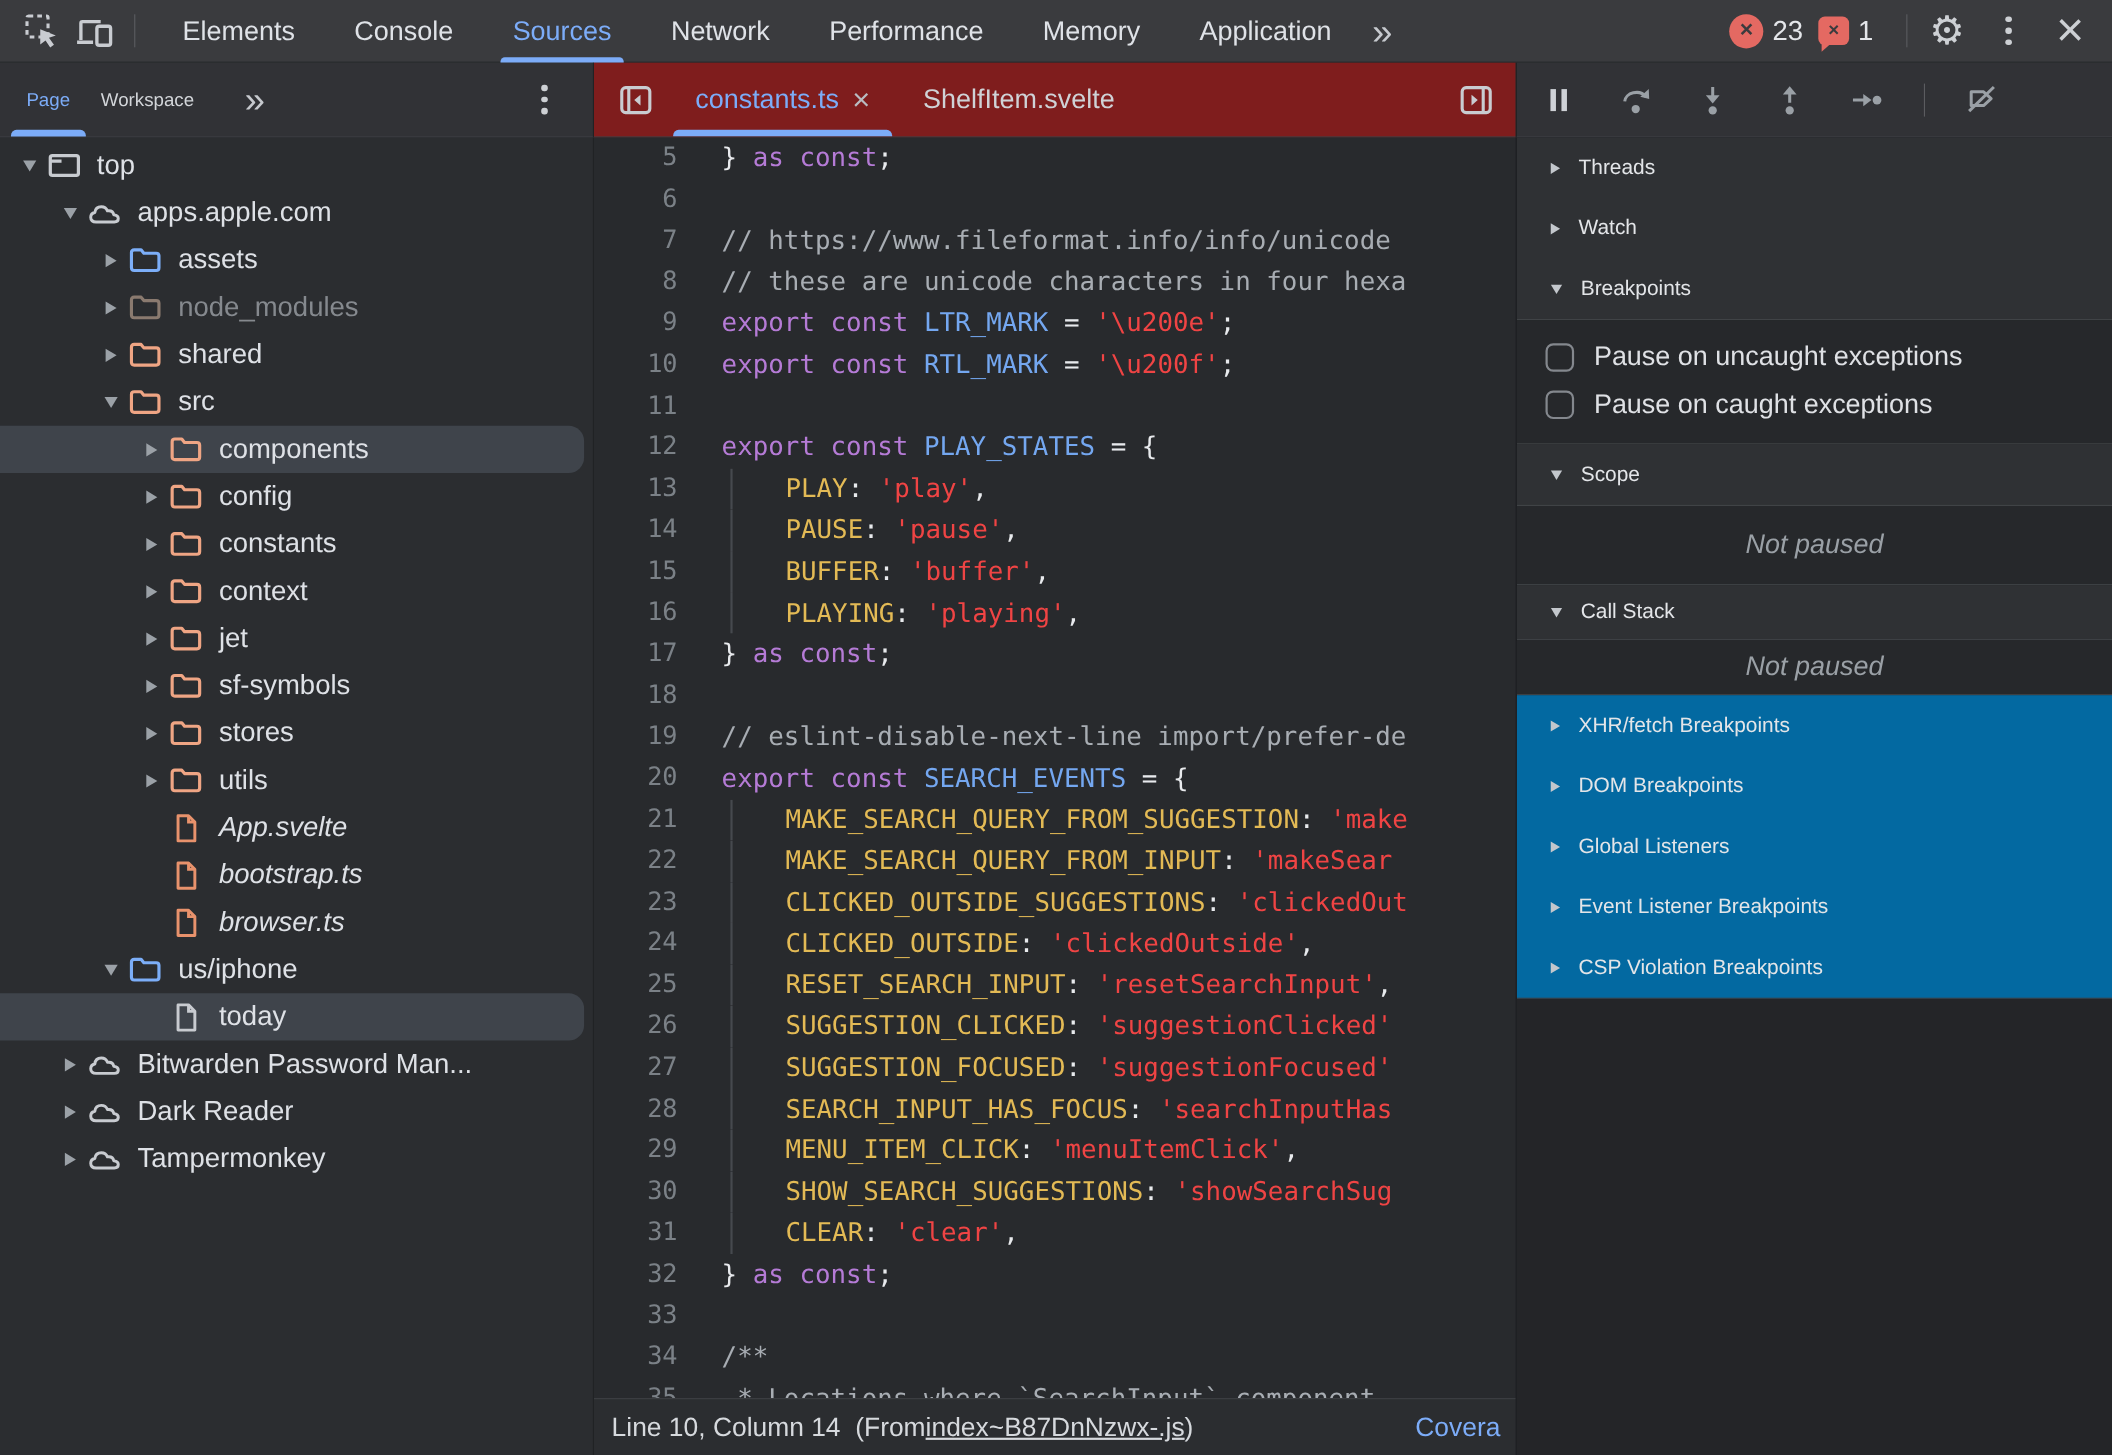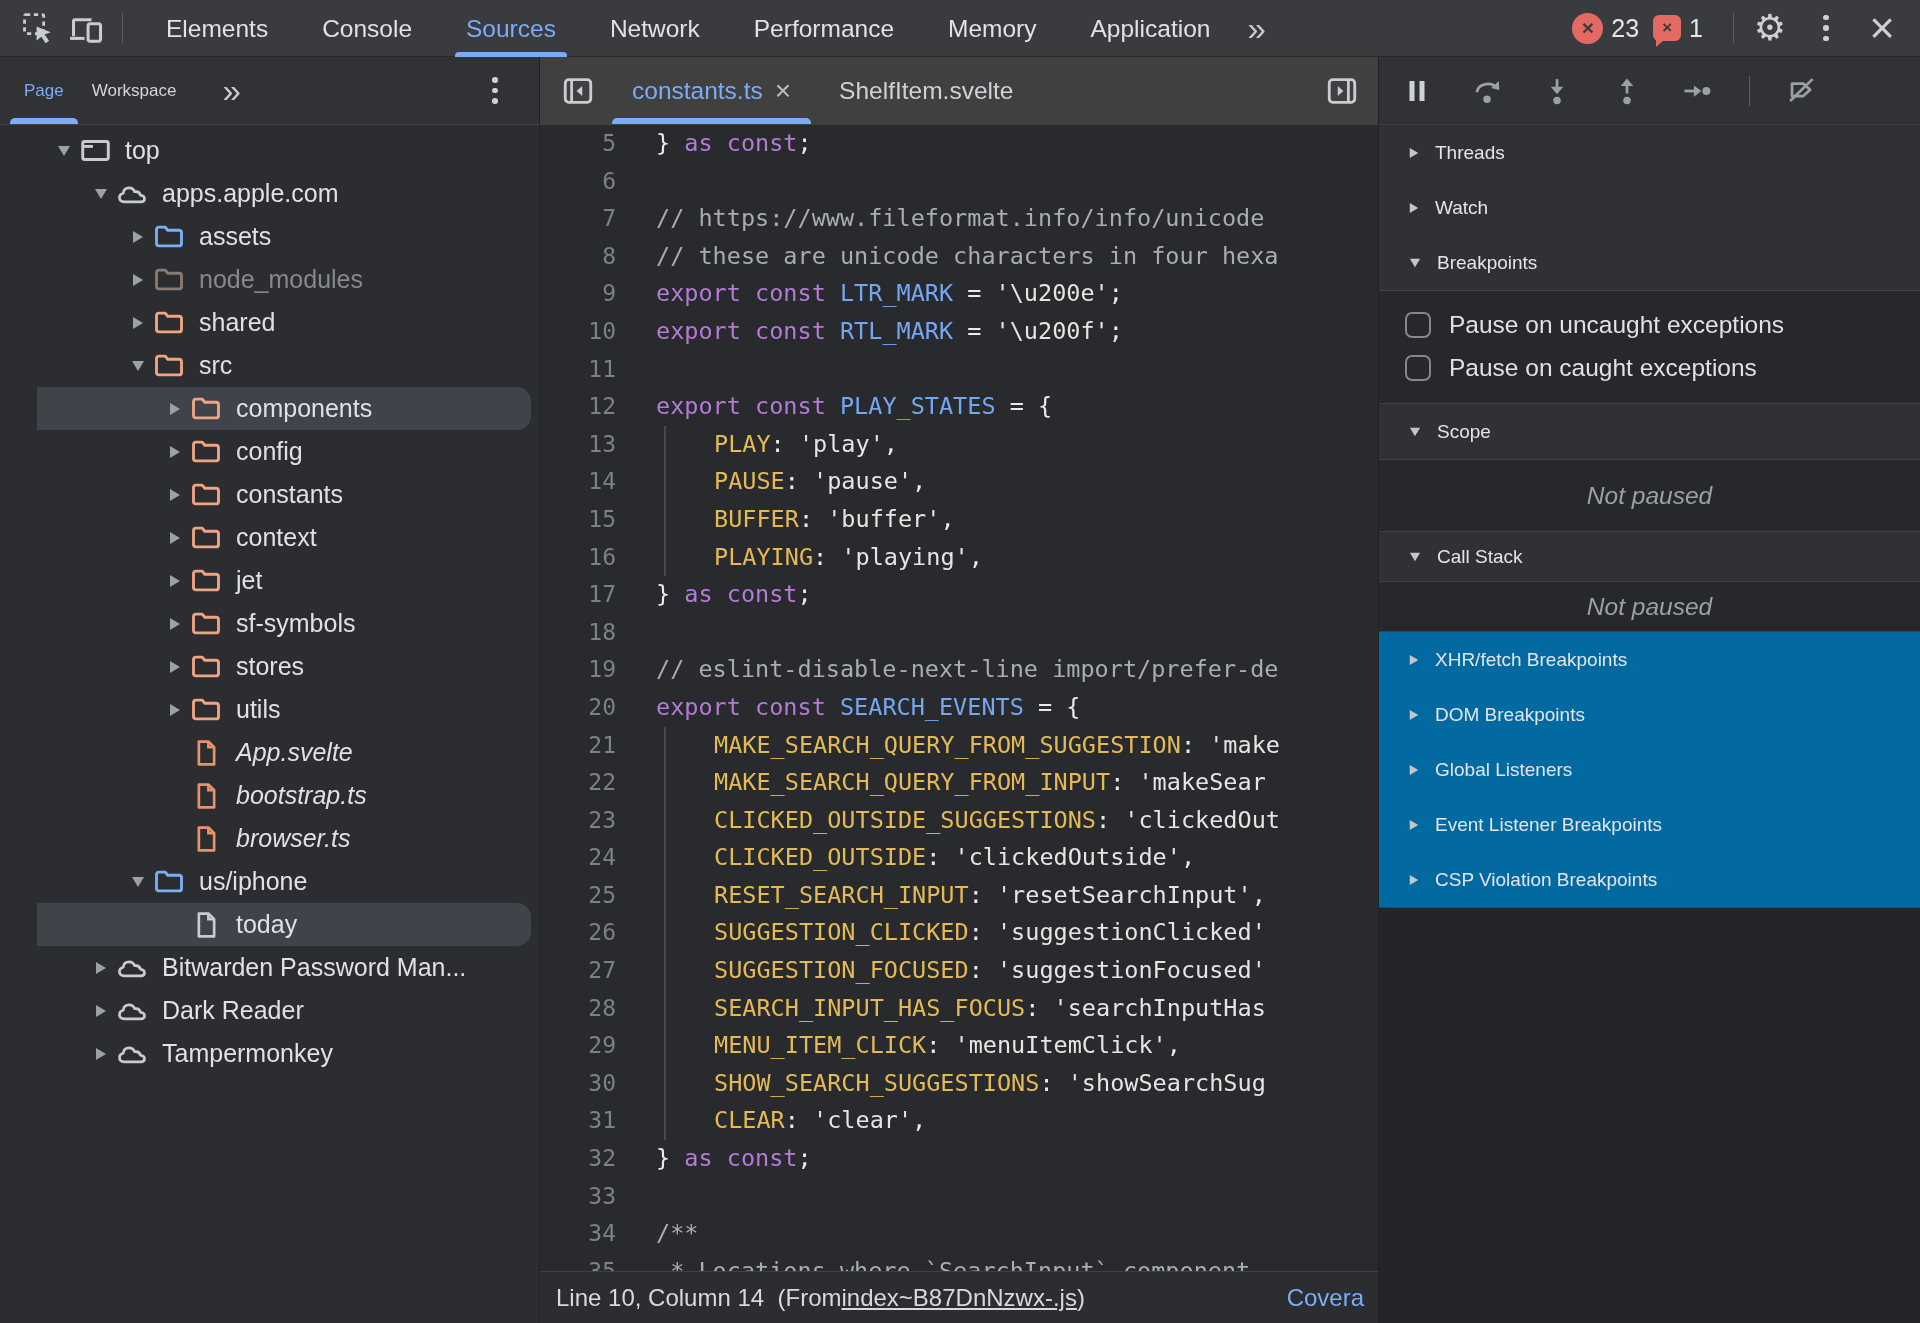--- a/index.html
+++ b/index.html
@@ -29,54 +29,54 @@
   .x-close{font-size:44px;color:#cdd0d4;line-height:1;font-weight:300;}
   .gear{font-size:36px;color:#cdd0d4;line-height:1;}
 
   
   #nav-header{left:0;top:57px;width:540px;height:68px;background:#313236;border-bottom:1px solid #3e4044;
               border-right:1px solid #202224;display:flex;align-items:center;box-sizing:border-box;padding-left:10px;}
   .nav-tab{height:100%;display:flex;align-items:center;padding:0 14px;font-size:17px;color:#d3d6da;position:relative;flex:none;}
   .nav-tab.active{color:#7cacf8;}
   .nav-tab.active::after{content:"";position:absolute;left:0;right:0;bottom:0;height:6px;background:#7cacf8;border-radius:5px 5px 0 0;}
 
-  #editor-header{left:540px;top:57px;width:838px;height:68px;background:#404040;border-bottom:1px solid #3e4044;
+  #editor-header{left:540px;top:57px;width:838px;height:68px;background:#7f1d1d;border-bottom:1px solid #3e4044;
                  display:flex;align-items:center;box-sizing:border-box;overflow:hidden;}
   .ed-tab{height:100%;display:flex;align-items:center;padding:0 24px;font-size:24.5px;color:#cfd2d6;position:relative;flex:none;white-space:nowrap;}
   .ed-tab.active{color:#7cacf8;}
   .ed-tab.active::after{content:"";position:absolute;left:4px;right:4px;bottom:0;height:6px;background:#7cacf8;border-radius:5px 5px 0 0;}
   .tab-x{font-size:28px;color:#b9bcc1;margin-left:12px;line-height:1;}
 
   #debug-header{left:1378px;top:57px;width:542px;height:68px;background:#313236;border-bottom:1px solid #3e4044;
                 border-left:1px solid #202224;display:flex;align-items:center;box-sizing:border-box;padding-left:18px;gap:30px;}
 
   
   #nav-tree{left:0;top:125px;width:540px;height:1198px;background:#2b2d30;border-right:1px solid #202224;
-            box-sizing:border-box;padding-top:4px;overflow:hidden;padding-left:37px;}
+            box-sizing:border-box;padding-top:4px;overflow:hidden;}
   .trow{height:43px;display:flex;align-items:center;box-sizing:border-box;}
   .trow.hl{background:#3f444b;border-radius:0 14px 14px 0;margin-right:8px;}
   .ar{width:26px;flex:none;display:flex;justify-content:center;align-items:center;}
   .tri-r{width:0;height:0;border-left:10px solid #9ba1a7;border-top:6.5px solid transparent;border-bottom:6.5px solid transparent;}
   .tri-d{width:0;height:0;border-top:10px solid #9ba1a7;border-left:6.5px solid transparent;border-right:6.5px solid transparent;}
   .ticon{width:36px;flex:none;display:flex;justify-content:center;align-items:center;margin-right:12px;}
   .tlabel{font-size:25px;color:#dee1e6;white-space:nowrap;}
   .tlabel.it{font-style:italic;}
   .tlabel.dim{color:#85898e;}
 
   
   #code{left:540px;top:125px;width:838px;height:1146px;background:#282a2d;overflow:hidden;}
   .cl{display:flex;height:37.6px;line-height:37.6px;font-family:"DejaVu Sans Mono",monospace;font-size:23.5px;}
   .gut{width:92px;flex:none;text-align:right;padding-right:16px;color:#7b8187;box-sizing:border-box;font-size:23px;}
   .cc{position:relative;padding-left:24px;white-space:pre;flex:1;overflow:hidden;}
   .cc.gd{padding-left:82px;}
   .cc.gd::before{content:"";position:absolute;left:32px;top:0;bottom:0;border-left:2px solid #46494e;}
   .tok.k{color:#b57bd6;}
   .tok.i{color:#74a7f0;}
   .tok.p{color:#e3ba55;}
-  .tok.s{color:#e5e5e5;}
+  .tok.s{color:#ef4444;}
   .tok.c{color:#a8adb3;}
   .tok.w{color:#e8eaed;}
 
   #status{left:540px;top:1271px;width:838px;height:52px;background:#2b2d30;border-top:1px solid #3e4044;
           display:flex;align-items:center;box-sizing:border-box;padding:0 14px 0 16px;font-size:24px;color:#d6d9dd;overflow:hidden;}
   #status .lnk{text-decoration:underline;}
   #status .cov{margin-left:auto;color:#7cacf8;white-space:nowrap;}
 
   
   #debug-panel{left:1378px;top:125px;width:542px;height:1198px;background:#242528;border-left:1px solid #202224;

